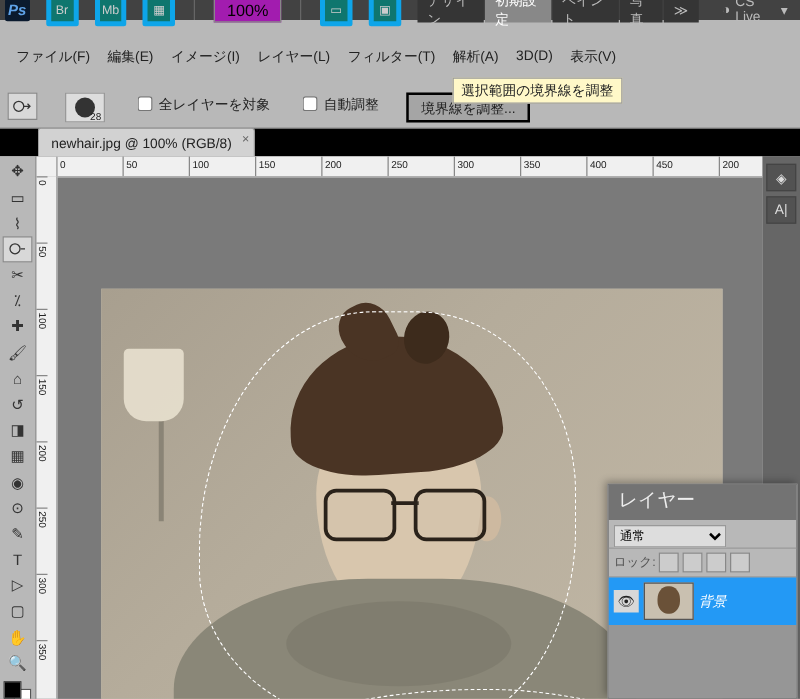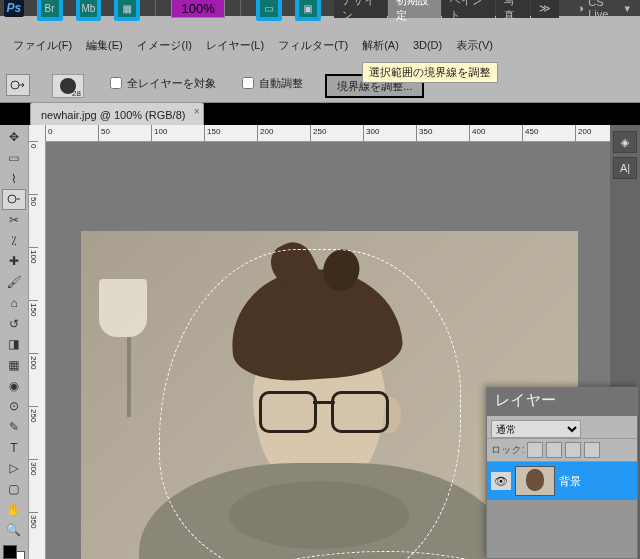--- a/index.html
+++ b/index.html
@@ -68,21 +68,21 @@
 .lp-title{height:22px;background:#737373;color:#eee;padding:3px 8px;font-size:15px}
 .lp-row{height:22px;display:flex;align-items:flex-end;padding:0 4px;border-bottom:1px solid #999}
 .lp-row select{width:90px;height:18px;font-size:10px;background:#ddd;border:1px solid #999}
 .lp-lock{height:22px;display:flex;align-items:center;padding:0 4px;gap:3px;border-bottom:1px solid #999;font-size:10px;color:#555}
 .lp-lock .ic{width:14px;height:14px;border:1px solid #888;background:#ccc}
 .lp-list{flex:1;background:#969696}
 .layer-item{height:38px;background:#2399f5;display:flex;align-items:center;gap:4px;padding:0 4px}
 .layer-item .eye{width:20px;height:18px;background:#d8d8d8;display:flex;align-items:center;justify-content:center;font-size:11px}
 .layer-item .thumb{width:38px;height:28px;background:#c9c0b0;border:1px solid #555;position:relative;overflow:hidden}
 .layer-item .thumb .th-h{position:absolute;left:10px;top:2px;width:18px;height:22px;background:#6a5138;border-radius:46%}
-.layer-item .lname{color:#fff;font-size:11px}
+.layer-item .lname{color:#fff;font-style:italic;font-size:11px}
 .zoom-in{width:48px;height:16px;background:#a21caf;border:1px solid #888;font-size:13px;text-align:center}
 svg{display:block}
 </style>
 </head>
 <body>
 
 <div class="app-bar">
   <div class="ps-logo">Ps</div>
   <div class="ib">Br</div>
   <div class="ib">Mb</div>

